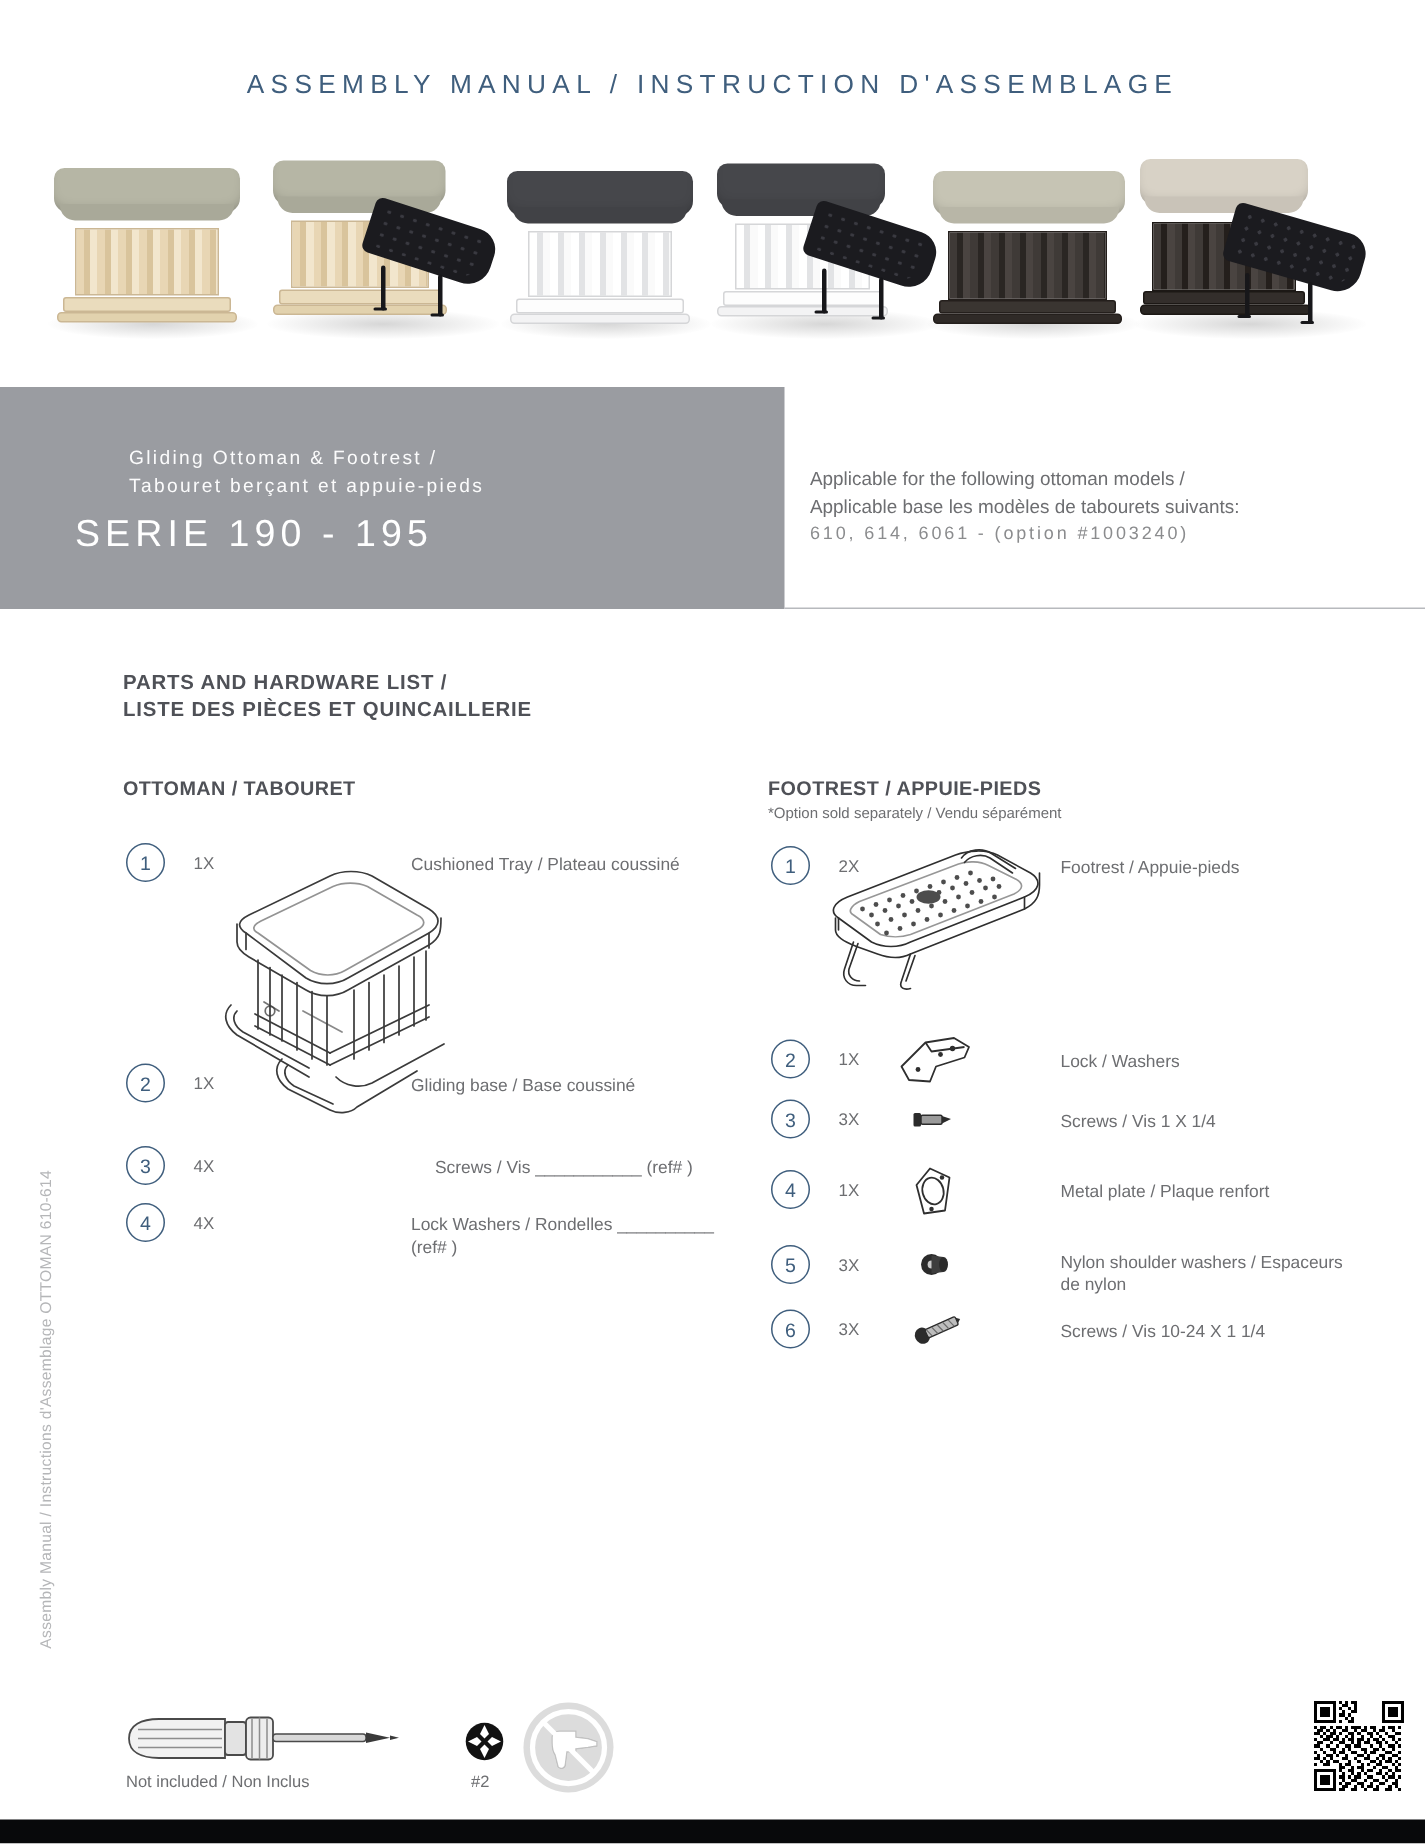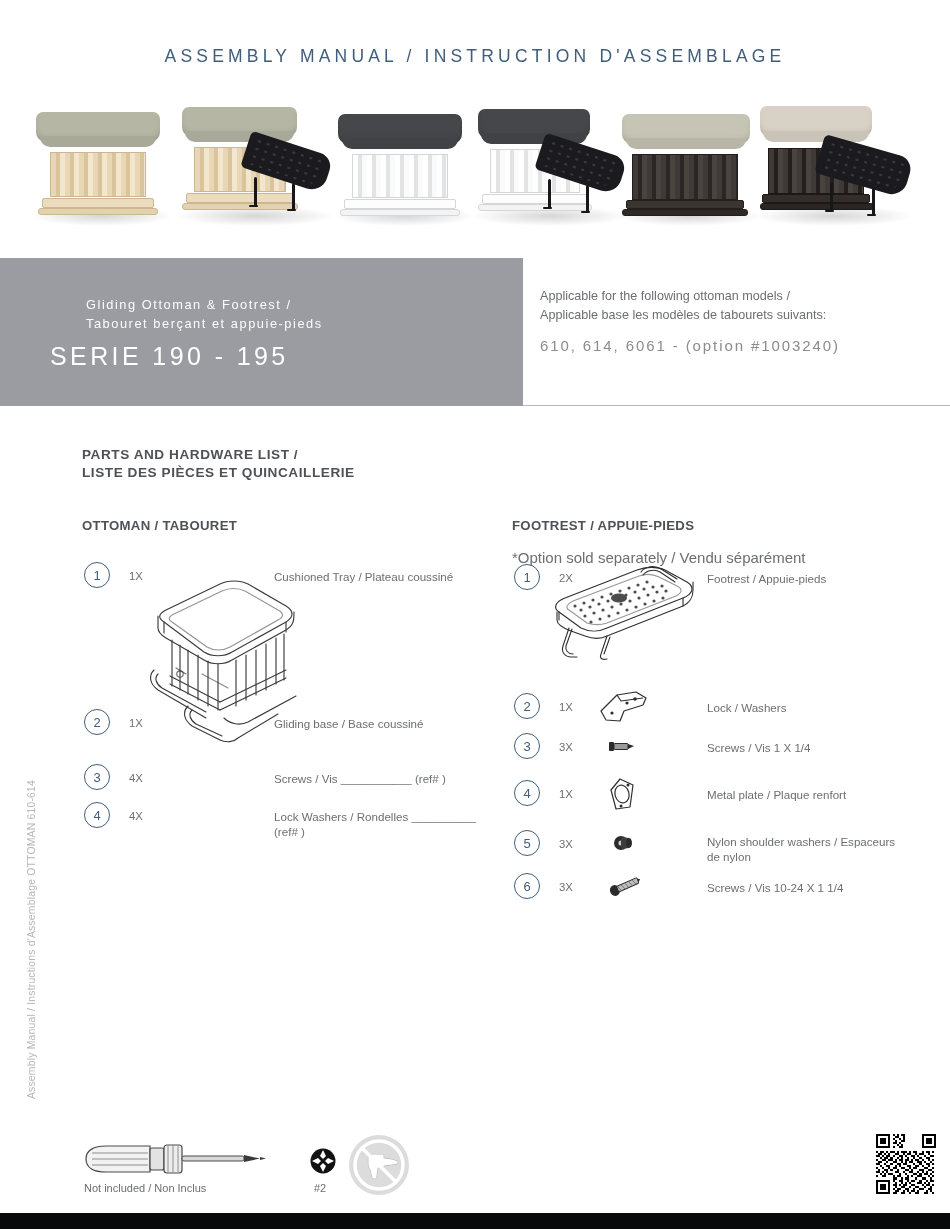--- a/index.html
+++ b/index.html
@@ -78,41 +78,41 @@
   .banner .sub {
     position:absolute; left:50px; top:37px;
     color:#ffffff; font-size:12.8px; letter-spacing:1.55px; line-height:19px;
     font-weight:400; opacity:.97;margin-left:36px;
   }
   .banner .serie {
     position:absolute; left:50px; top:84px;
     color:#ffffff; font-size:25px; letter-spacing:3.4px; font-weight:400;
   }
   .applicable {
-    position:absolute; left:540px; top:29px; width:400px;
+    position:absolute; left:540px; top:52px; width:400px;
   }
   .applicable .ln { font-size:12.6px; line-height:18.5px; color:#6d6e71; }
   .applicable .models {
-    font-size:15px; letter-spacing:1.9px; color:#8b8c8e; margin-top:13px;
+    font-size:12px; letter-spacing:1.9px; color:#8b8c8e; margin-top:1px;
   }
   .banner-rule {
     position:absolute; left:523px; top:147px; width:427px; height:1px; background:#b7b9bd;
   }
 
   
   .parts-head {
     position:absolute; left:82px; top:446px;
     font-size:13.6px; letter-spacing:.55px; line-height:18px;
     color:#4f5157; font-weight:700;
   }
   .col { position:absolute; }
   .col-title {
     font-size:13.2px; letter-spacing:.3px; color:#4f5157; font-weight:700;
   }
-  .col-note { font-size:15px; color:#6d6e71; margin-top:16px; }
+  .col-note { font-size:10px; color:#6d6e71; margin-top:4px; }
 
   .row { position:absolute; }
   .bullet {
     position:absolute; width:26px; height:26px; border-radius:50%;
     border:1.3px solid #3f5e7d; color:#3f5e7d;
     font-size:13px; display:flex; align-items:center; justify-content:center;
   }
   .qty { position:absolute; font-size:11.3px; color:#6d6e71; }
   .desc { position:absolute; font-size:11.6px; color:#6d6e71; line-height:15px; }
 
@@ -304,21 +304,21 @@
 
 <div class="row" style="left:82px; top:709px; width:400px; height:32px;">
   <div class="bullet" style="left:2px; top:0;">2</div>
   <div class="qty" style="left:47px; top:8px;">1X</div>
   <div class="desc" style="left:192px; top:7px; width:210px;">Gliding base / Base coussiné</div>
 </div>
 
 <div class="row" style="left:82px; top:764px; width:400px; height:32px;">
   <div class="bullet" style="left:2px; top:0;">3</div>
   <div class="qty" style="left:47px; top:8px;">4X</div>
-  <div class="desc" style="left:192px; top:7px; width:215px;">Screws  / Vis ___________ (ref#    )</div>
+  <div class="desc" style="left:208px; top:7px; width:215px;">Screws  / Vis ___________ (ref#    )</div>
 </div>
 
 <div class="row" style="left:82px; top:802px; width:400px; height:38px;">
   <div class="bullet" style="left:2px; top:0;">4</div>
   <div class="qty" style="left:47px; top:8px;">4X</div>
   <div class="desc" style="left:192px; top:7px; width:215px; white-space:pre-line;">Lock Washers  / Rondelles __________
 (ref#    )</div>
 </div>
 
 <div class="col" style="left:512px; top:518px; width:420px;">

